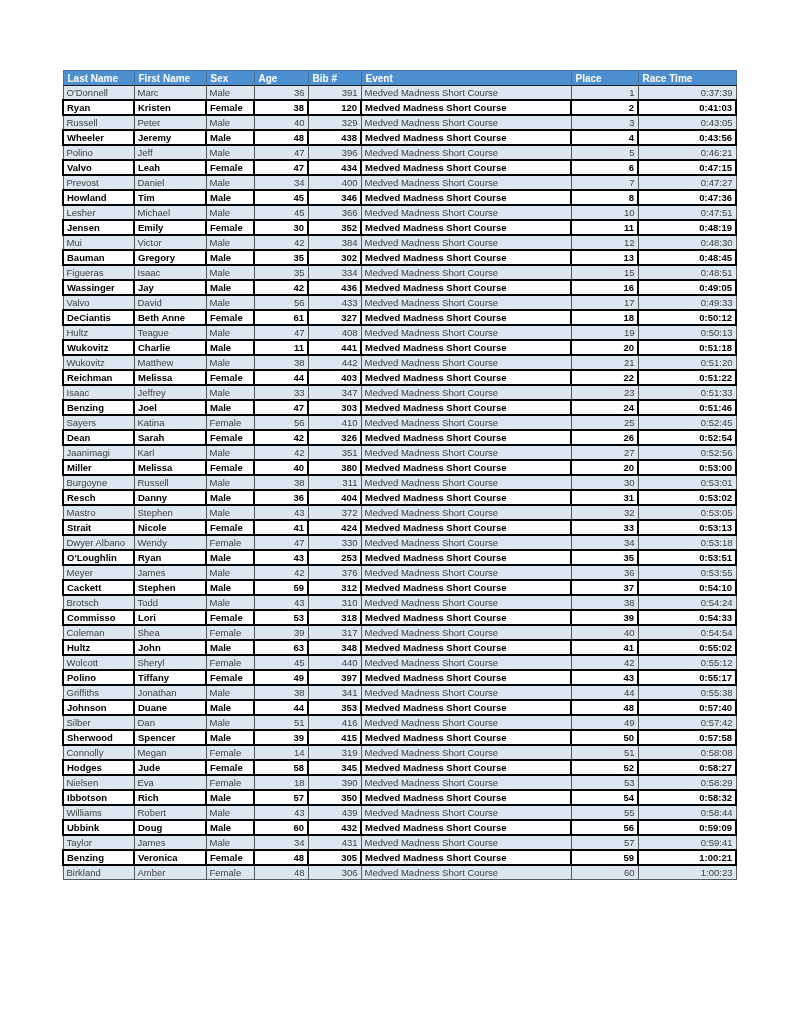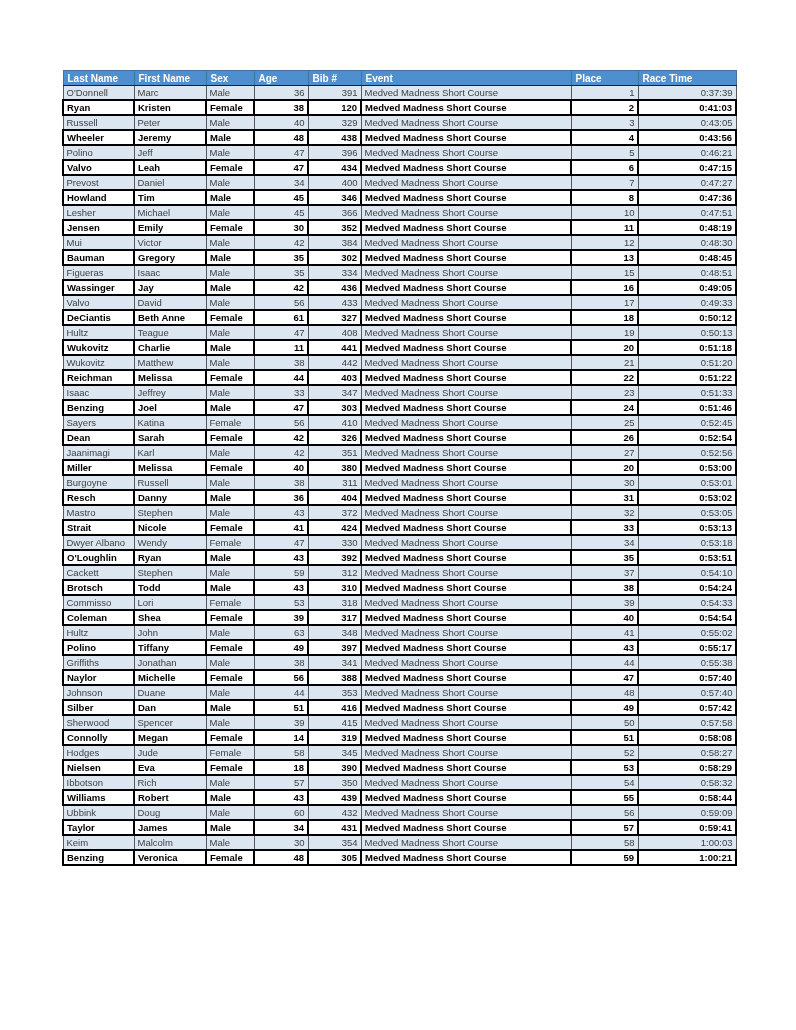--- a/index.html
+++ b/index.html
@@ -409,26 +409,36 @@
           <td>330</td>
           <td>Medved Madness Short Course</td>
           <td>34</td>
           <td>0:53:18</td>
         </tr>
         <tr>
           <td>O'Loughlin</td>
           <td>Ryan</td>
           <td>Male</td>
           <td>43</td>
-          <td>392</td>
+          <td>253</td>
           <td>Medved Madness Short Course</td>
           <td>35</td>
           <td>0:53:51</td>
         </tr>
         <tr>
+          <td>Meyer</td>
+          <td>James</td>
+          <td>Male</td>
+          <td>42</td>
+          <td>376</td>
+          <td>Medved Madness Short Course</td>
+          <td>36</td>
+          <td>0:53:55</td>
+        </tr>
+        <tr>
           <td>Cackett</td>
           <td>Stephen</td>
           <td>Male</td>
           <td>59</td>
           <td>312</td>
           <td>Medved Madness Short Course</td>
           <td>37</td>
           <td>0:54:10</td>
         </tr>
         <tr>
@@ -465,50 +475,50 @@
           <td>Hultz</td>
           <td>John</td>
           <td>Male</td>
           <td>63</td>
           <td>348</td>
           <td>Medved Madness Short Course</td>
           <td>41</td>
           <td>0:55:02</td>
         </tr>
         <tr>
+          <td>Wolcott</td>
+          <td>Sheryl</td>
+          <td>Female</td>
+          <td>45</td>
+          <td>440</td>
+          <td>Medved Madness Short Course</td>
+          <td>42</td>
+          <td>0:55:12</td>
+        </tr>
+        <tr>
           <td>Polino</td>
           <td>Tiffany</td>
           <td>Female</td>
           <td>49</td>
           <td>397</td>
           <td>Medved Madness Short Course</td>
           <td>43</td>
           <td>0:55:17</td>
         </tr>
         <tr>
           <td>Griffiths</td>
           <td>Jonathan</td>
           <td>Male</td>
           <td>38</td>
           <td>341</td>
           <td>Medved Madness Short Course</td>
           <td>44</td>
           <td>0:55:38</td>
         </tr>
         <tr>
-          <td>Naylor</td>
-          <td>Michelle</td>
-          <td>Female</td>
-          <td>56</td>
-          <td>388</td>
-          <td>Medved Madness Short Course</td>
-          <td>47</td>
-          <td>0:57:40</td>
-        </tr>
-        <tr>
           <td>Johnson</td>
           <td>Duane</td>
           <td>Male</td>
           <td>44</td>
           <td>353</td>
           <td>Medved Madness Short Course</td>
           <td>48</td>
           <td>0:57:40</td>
         </tr>
         <tr>
@@ -595,34 +605,34 @@
           <td>Taylor</td>
           <td>James</td>
           <td>Male</td>
           <td>34</td>
           <td>431</td>
           <td>Medved Madness Short Course</td>
           <td>57</td>
           <td>0:59:41</td>
         </tr>
         <tr>
-          <td>Keim</td>
-          <td>Malcolm</td>
-          <td>Male</td>
-          <td>30</td>
-          <td>354</td>
-          <td>Medved Madness Short Course</td>
-          <td>58</td>
-          <td>1:00:03</td>
-        </tr>
-        <tr>
           <td>Benzing</td>
           <td>Veronica</td>
           <td>Female</td>
           <td>48</td>
           <td>305</td>
           <td>Medved Madness Short Course</td>
           <td>59</td>
           <td>1:00:21</td>
+        </tr>
+        <tr>
+          <td>Birkland</td>
+          <td>Amber</td>
+          <td>Female</td>
+          <td>48</td>
+          <td>306</td>
+          <td>Medved Madness Short Course</td>
+          <td>60</td>
+          <td>1:00:23</td>
         </tr>
       </tbody>
   </table>
 </div>
 
 </body></html>

